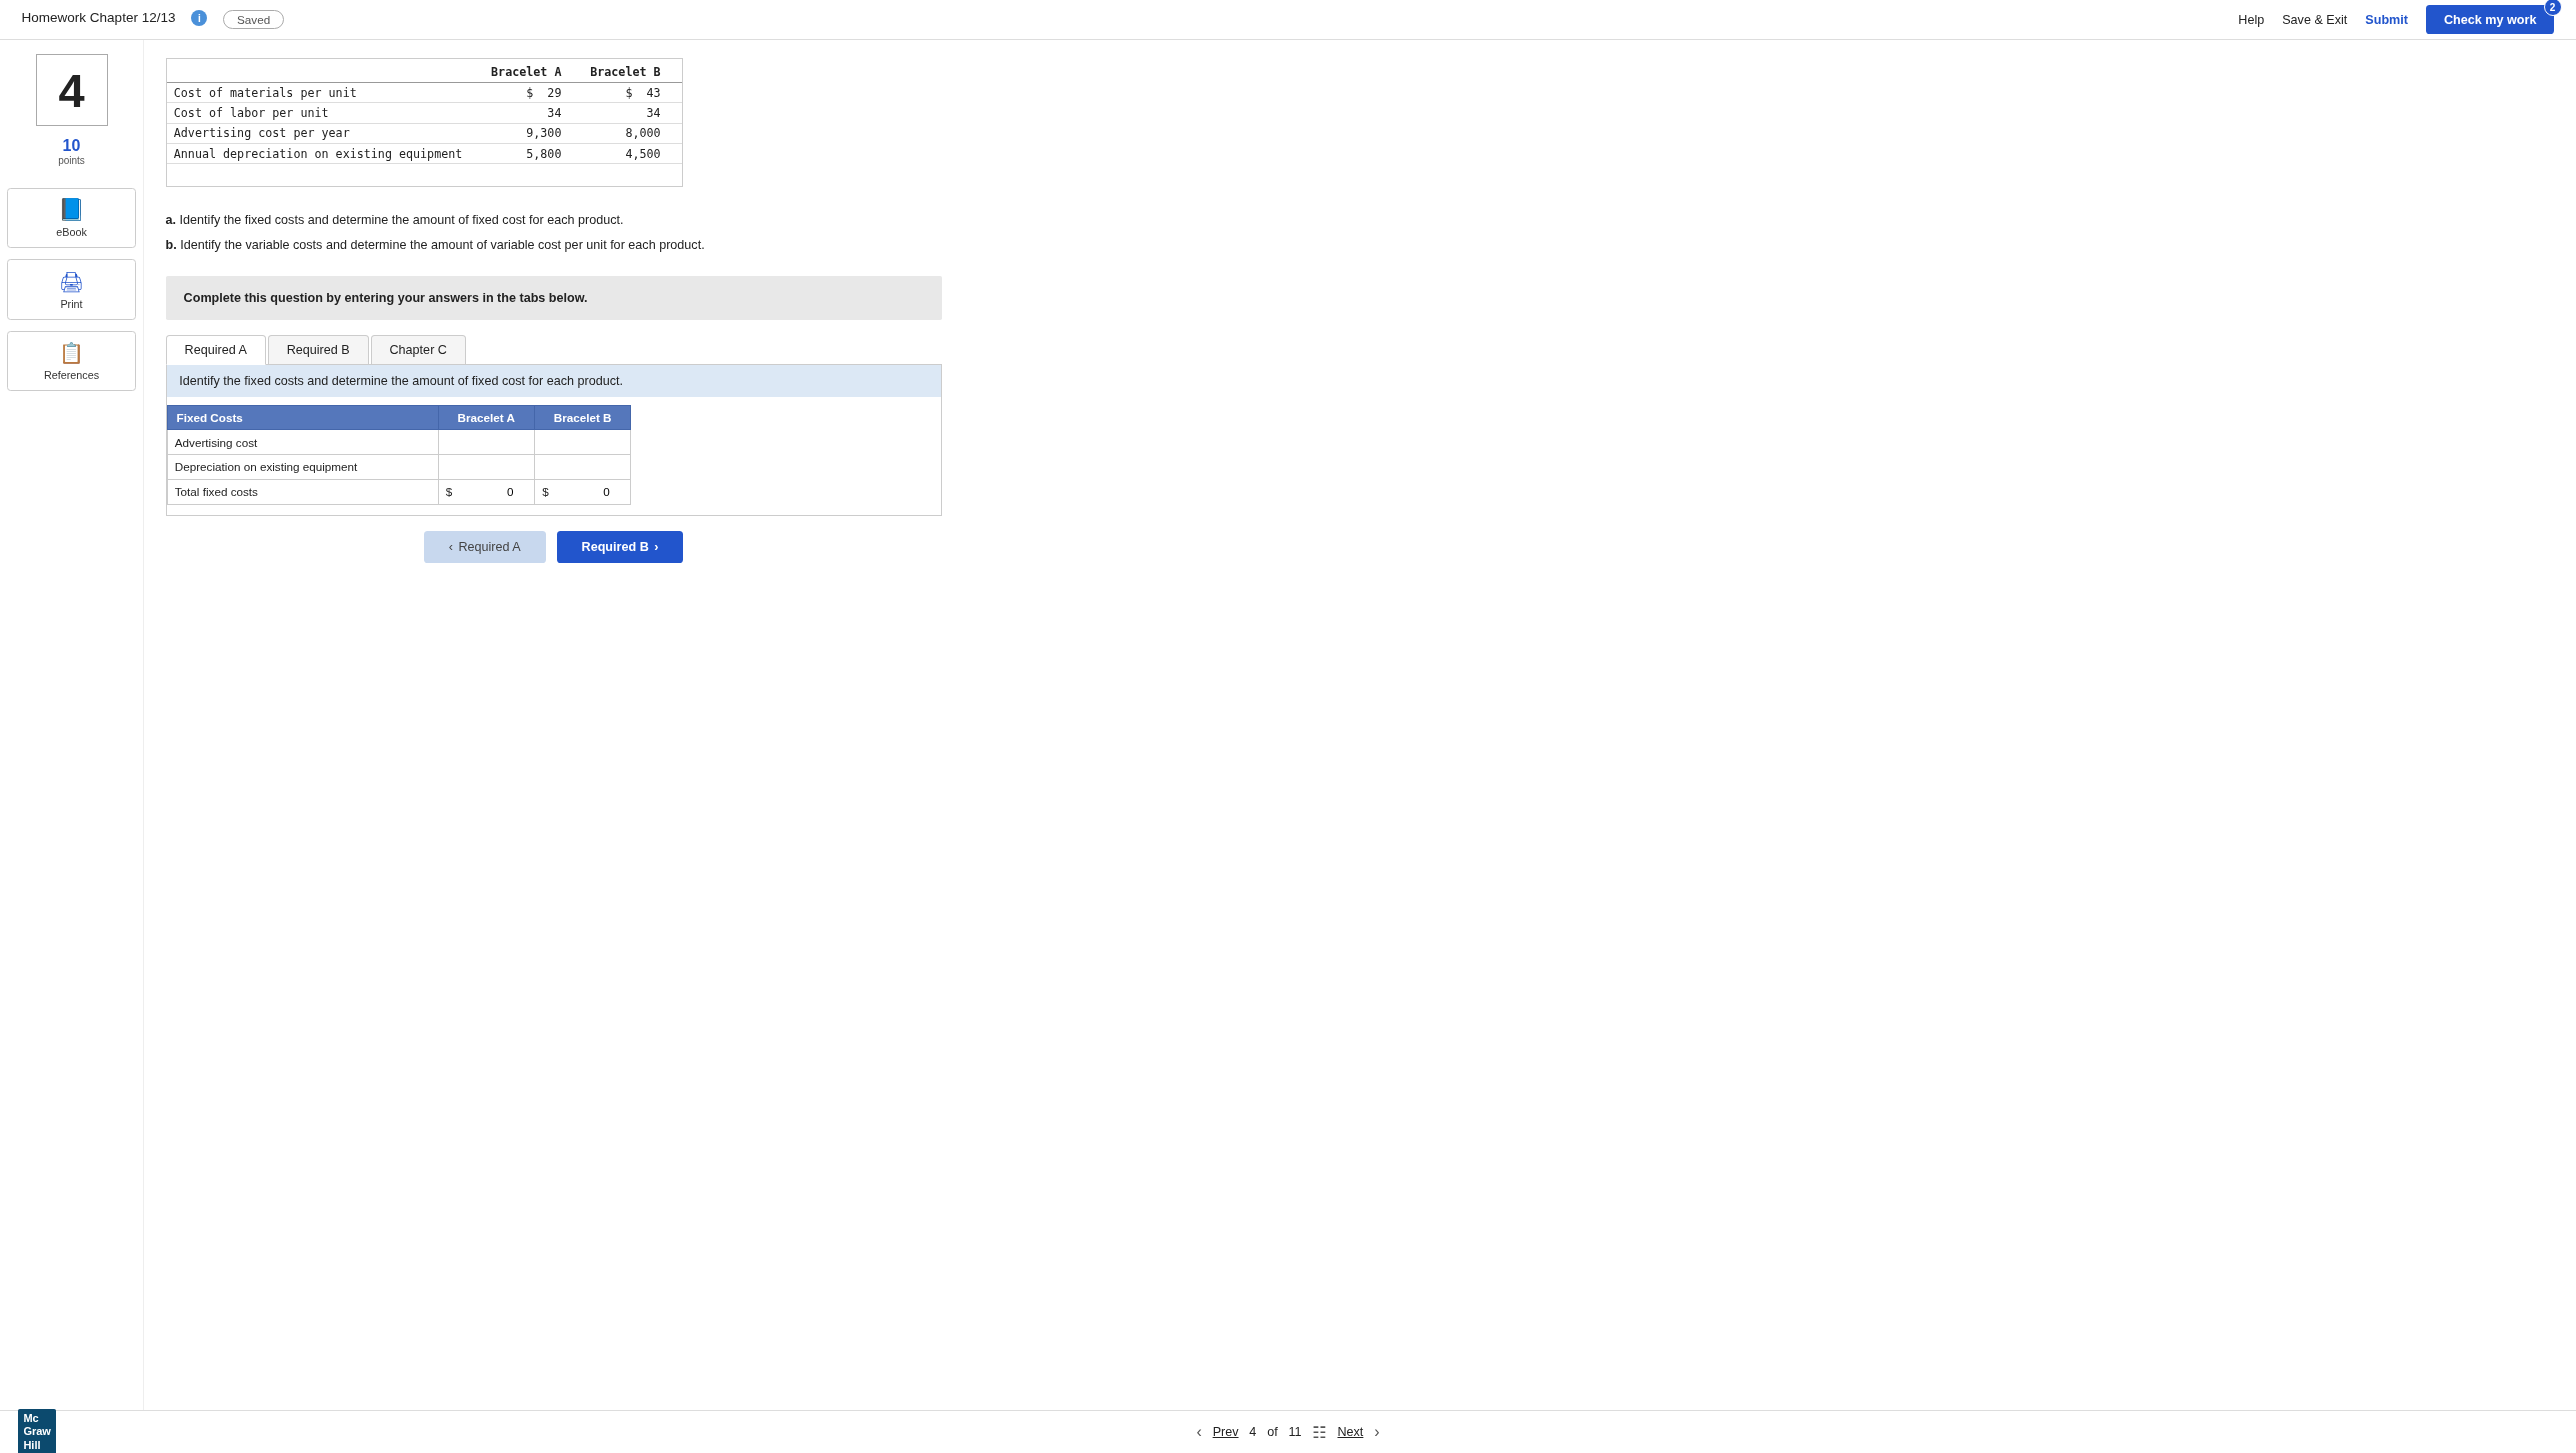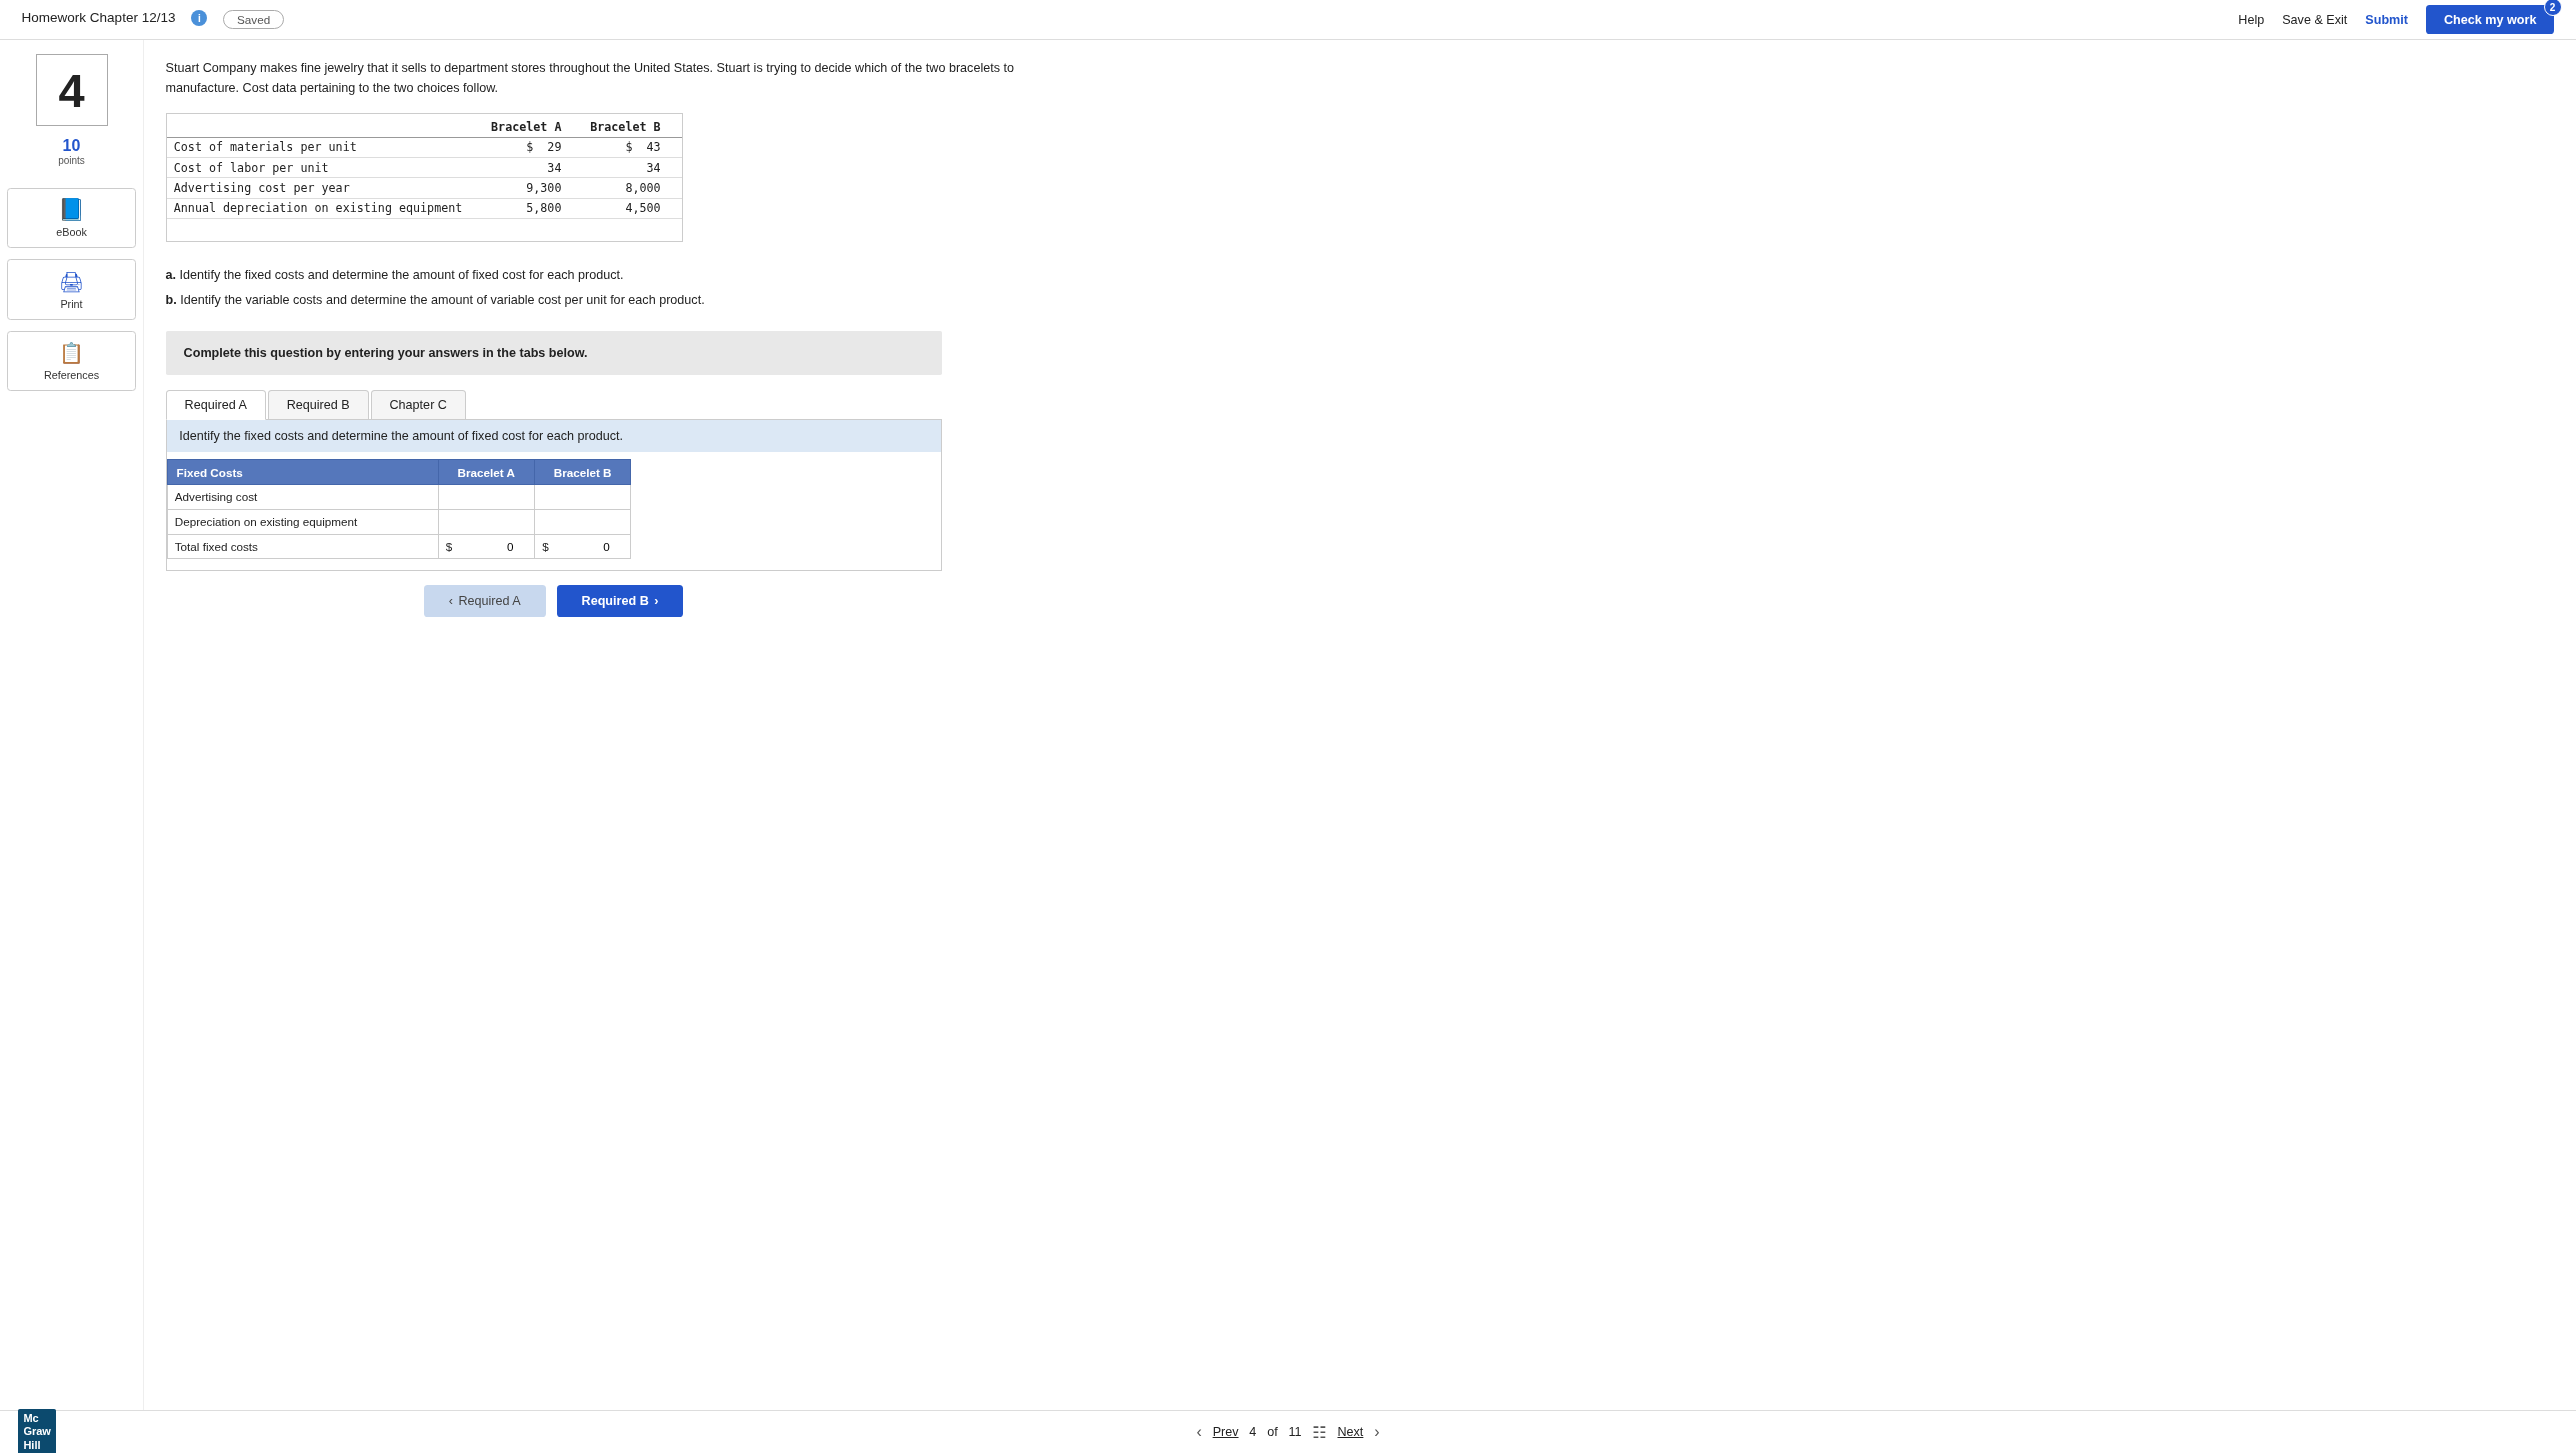--- a/index.html
+++ b/index.html
@@ -198,21 +198,20 @@
       <div class="icon-shape">
         <span class="ref-icon">📋</span>
       </div>
       <span>References</span>
     </button>
   </div>
 
   <div class="content">
 
     
-    <p class="problem-text">Stuart Company makes fine jewelry that it sells to department stores throughout the United States. Stuart is trying to decide which of the two bracelets to manufacture. Cost data pertaining to the two choices follow.</p>
 
     
     <div class="data-table-wrapper">
       <table class="data-table">
         <thead>
           <tr>
             <th></th>
             <th>Bracelet A</th>
             <th>Bracelet B</th>
           </tr>

